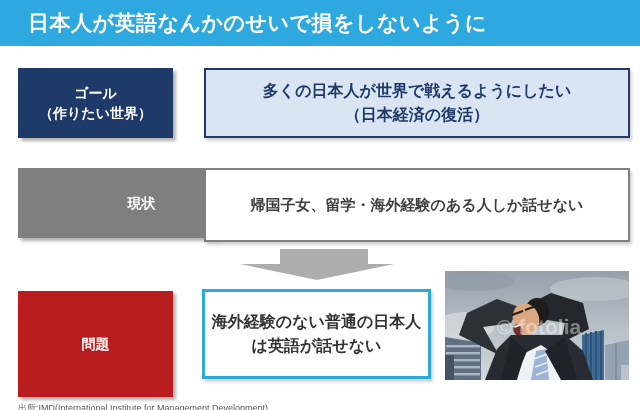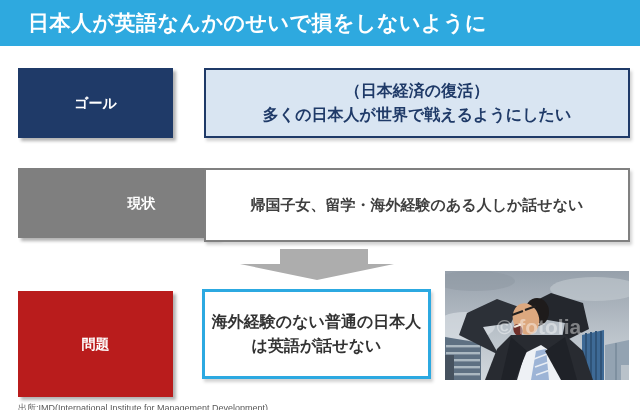--- a/index.html
+++ b/index.html
@@ -62,25 +62,26 @@
 
 <div class="slide">
 
   <header class="title-bar">
     <span class="title-text">日本人が英語なんかのせいで損をしないように</span>
   </header>
 
   <div class="label-box label-goal">
     <div>
       <div>ゴール</div>
+      <div>（作りたい世界）</div>
     </div>
   </div>
   <div class="content-box content-goal">
+    <div>多くの日本人が世界で戦えるようにしたい</div>
     <div>（日本経済の復活）</div>
-    <div>多くの日本人が世界で戦えるようにしたい</div>
   </div>
 
   <div class="label-box label-current">
     <div>現状</div>
   </div>
   <div class="content-box content-current">
     <div>帰国子女、留学・海外経験のある人しか話せない</div>
   </div>
 
   <svg class="down-arrow" width="154" height="31" viewBox="0 0 154 31" aria-hidden="true">

